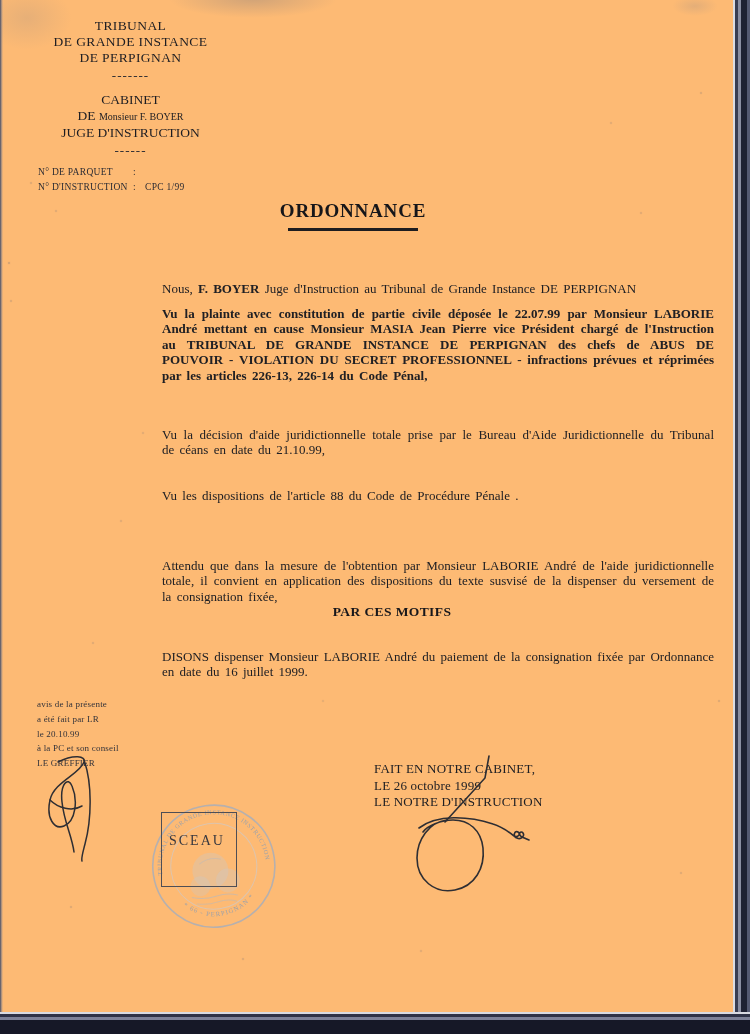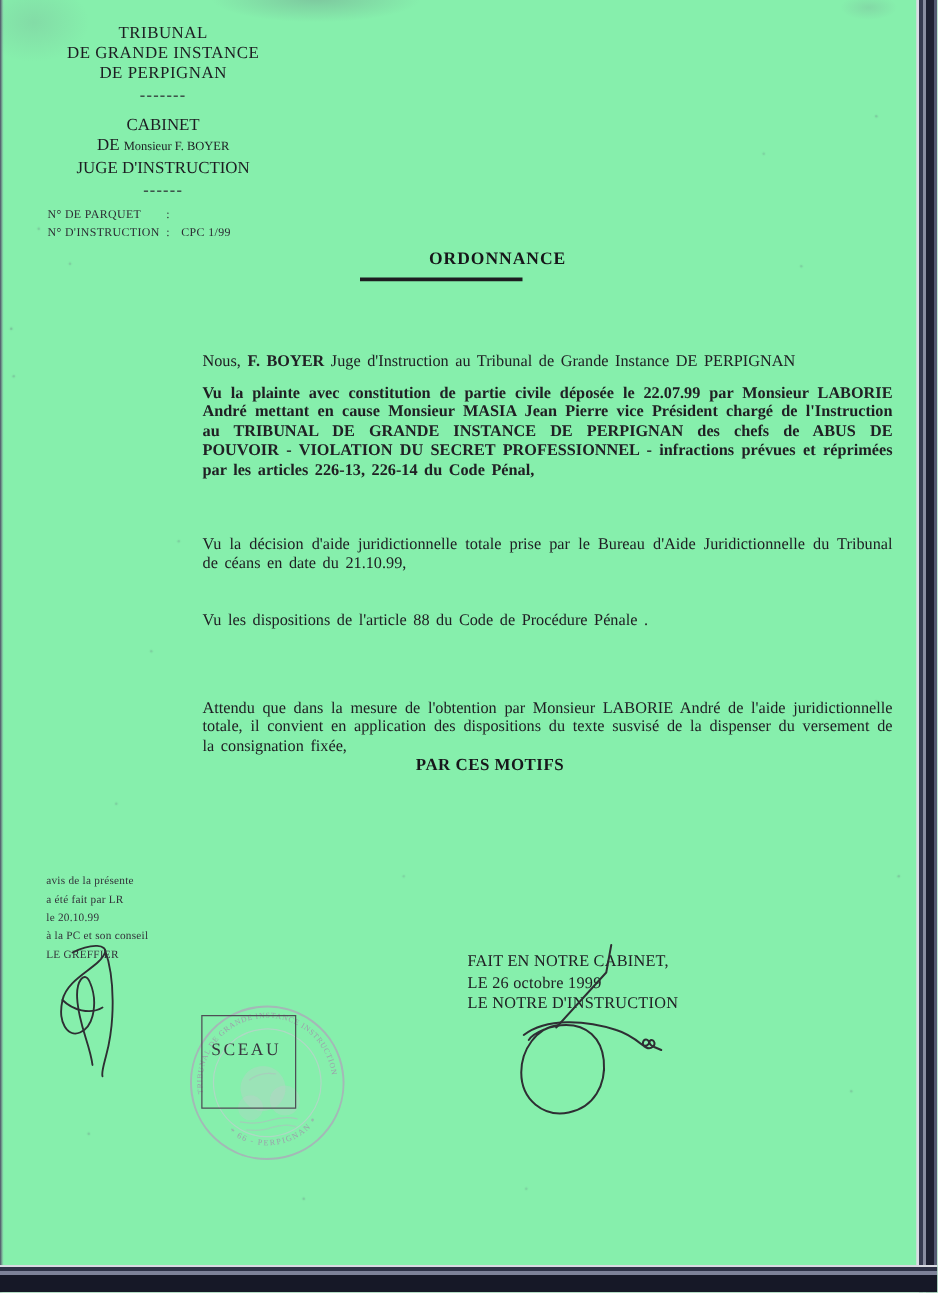--- a/index.html
+++ b/index.html
@@ -1,18 +1,18 @@
 <!DOCTYPE html>
 <html><head>
 <meta charset="utf-8">
 <style>
   html,body{margin:0;padding:0;background:#ffffff;}
   .page{
     position:relative;width:750px;height:1034px;overflow:hidden;
-    background:#86efac;
+    background:#fdba74;
     font-family:"Liberation Serif","DejaVu Serif",serif;
     color:#202024;
   }
   
   .edge-right{position:absolute;top:0;right:0;width:17px;height:100%;
     background:linear-gradient(to right,#dadce4 0 12%,#373c52 12% 30%,#8a8ea2 30% 47%,#1e2133 47% 82%,#545972 82% 100%);}
   .edge-bottom{position:absolute;left:0;bottom:0;width:100%;height:22px;
     background:linear-gradient(to bottom,#d8dae2 0 9%,#2e3247 9% 23%,#7d8198 23% 36%,#161827 36% 100%);}
   .edge-left{position:absolute;top:0;left:0;width:3px;height:100%;
     background:linear-gradient(to right,#4a4e64,rgba(122,126,144,.45) 60%,transparent);}
@@ -40,21 +40,21 @@
   .divider-dashes{font-size:13px;letter-spacing:1px;margin-top:2px;color:#2a2a30;}
   .cabinet-block{position:absolute;left:20px;top:92px;width:221px;text-align:center;
     font-size:13.5px;line-height:16px;color:#1d1d22;}
   .cabinet-name{font-size:10px;font-weight:normal;}
   .refs{position:absolute;left:38px;top:165px;font-size:9.5px;line-height:14.5px;
     letter-spacing:.3px;color:#2c2c33;}
   .ref-label{display:inline-block;width:95px;}
   .ref-sep{display:inline-block;width:12px;}
   
   .title-wrap{position:absolute;left:253px;top:200px;width:200px;text-align:center;}
-  .title-text{font-size:14px;font-weight:bold;letter-spacing:.8px;color:#161619;text-align:right;}
+  .title-text{font-size:19px;font-weight:bold;letter-spacing:.8px;color:#161619;}
   .title-underline{margin:6px auto 0 auto;width:130px;height:2.5px;background:#1d1d20;}
   
   .para{position:absolute;left:162px;width:552px;font-size:13px;line-height:15.4px;
     color:#202024;word-spacing:2px;}
   .justify{text-align:justify;}
   .p-intro{top:281px;}
   .p-a{top:306px;font-weight:bold;}
   .p-b{top:427px;}
   .p-c{top:488px;}
   .p-d{top:527px;margin-top:31px;}
@@ -119,20 +119,21 @@
 
   <div class="para p-intro"><span>Nous, </span><b>F. BOYER</b><span> Juge d'Instruction au Tribunal de Grande Instance DE PERPIGNAN</span></div>
 
   <div class="para p-a justify">Vu la plainte avec constitution de partie civile déposée le 22.07.99 par Monsieur LABORIE André mettant en cause Monsieur MASIA Jean Pierre vice Président chargé de l'Instruction au TRIBUNAL DE GRANDE INSTANCE DE PERPIGNAN des chefs de ABUS DE POUVOIR - VIOLATION DU SECRET PROFESSIONNEL - infractions prévues et réprimées par les articles 226-13, 226-14 du Code Pénal,</div>
   <div class="para p-b justify">Vu la décision d'aide juridictionnelle totale prise par le Bureau d'Aide Juridictionnelle du Tribunal de céans en date du 21.10.99,</div>
   <div class="para p-c">Vu les dispositions de l'article 88 du Code de Procédure Pénale .</div>
   <div class="para p-d justify">Attendu que dans la mesure de l'obtention par Monsieur LABORIE André de l'aide juridictionnelle totale, il convient en application des dispositions du texte susvisé de la dispenser du versement de la consignation fixée,</div>
 
   <div class="motifs">PAR CES MOTIFS</div>
 
+  <div class="para p-disp justify">DISONS dispenser Monsieur LABORIE André du paiement de la consignation fixée par Ordonnance en date du 16 juillet 1999.</div>
 
   <div class="margin-note">
     <div>avis de la présente</div>
     <div>a été fait par LR</div>
     <div>le 20.10.99</div>
     <div>à la PC et son conseil</div>
     <div>LE GREFFIER</div>
   </div>
 
   <svg class="sig-greffier" width="95" height="115" viewBox="0 0 95 115">

